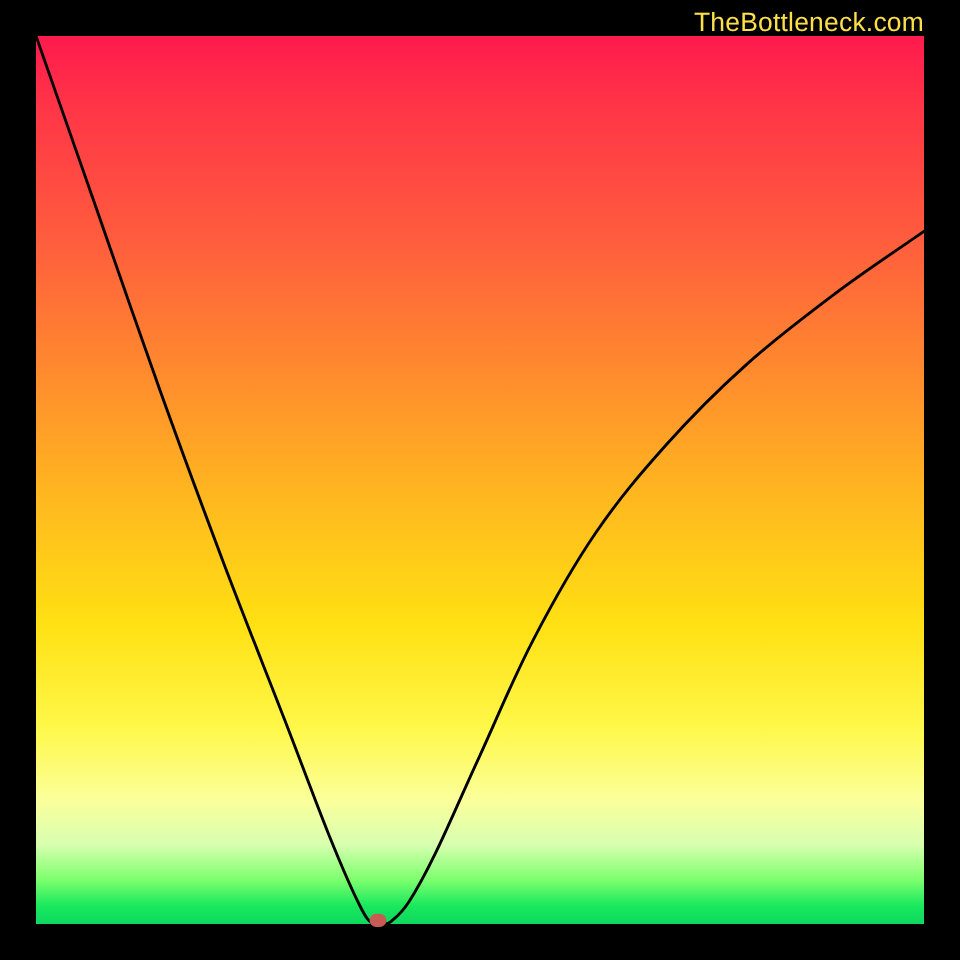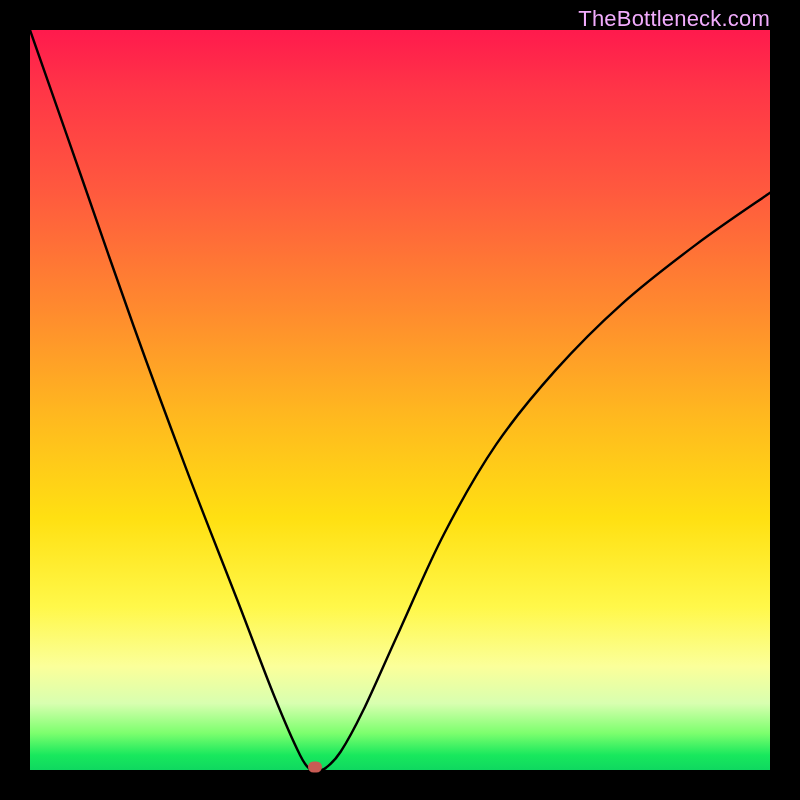--- a/index.html
+++ b/index.html
@@ -52,21 +52,21 @@
     width: 14px;
     height: 11px;
     background: #c85b54;
     border-radius: 6px;
     transform: translate(-50%, -50%);
   }
   .watermark {
     position: absolute;
     top: 6px;
     right: 30px;
-    color: #f0abfc;
+    color: #fde047;
     font-size: 22px;
     font-weight: 500;
     letter-spacing: 0.2px;
     user-select: none;
   }
 </style>
 </head>
 <body>
 
 <div class="frame">

